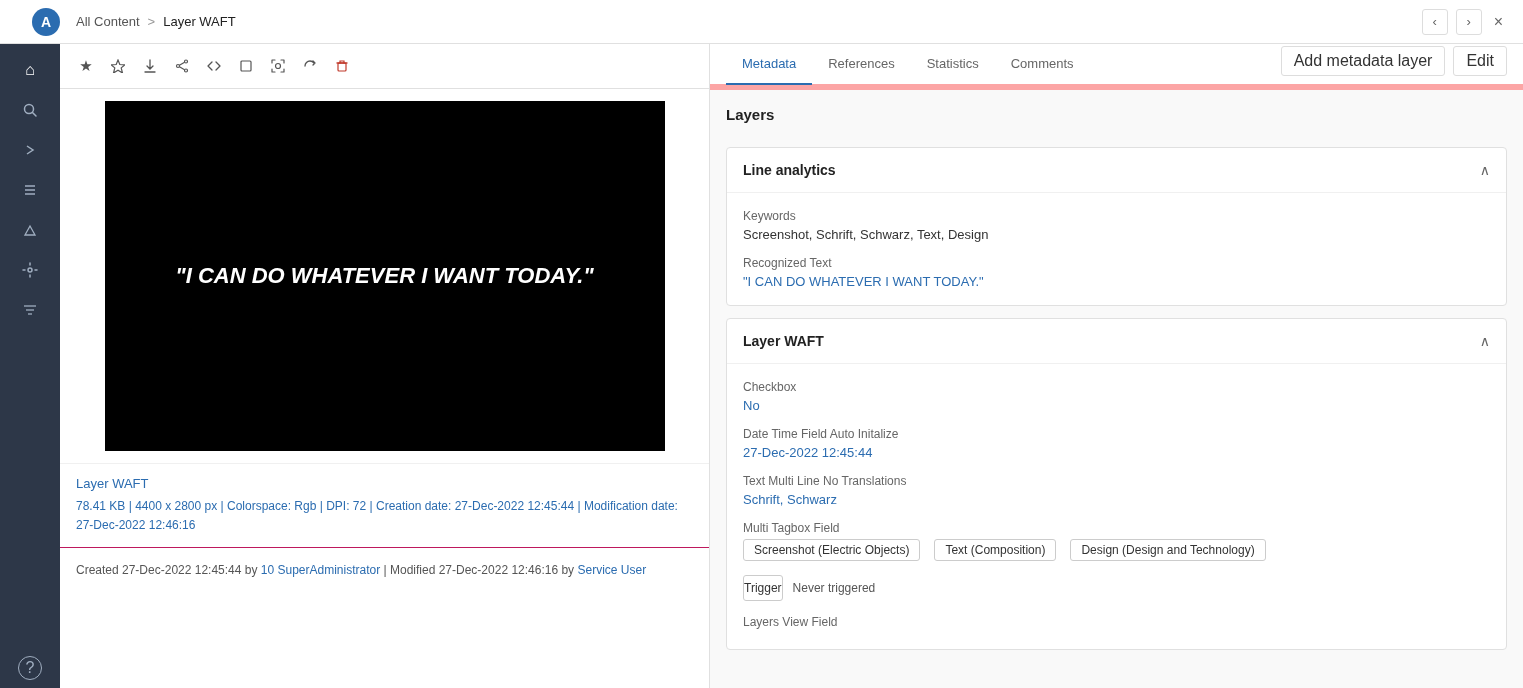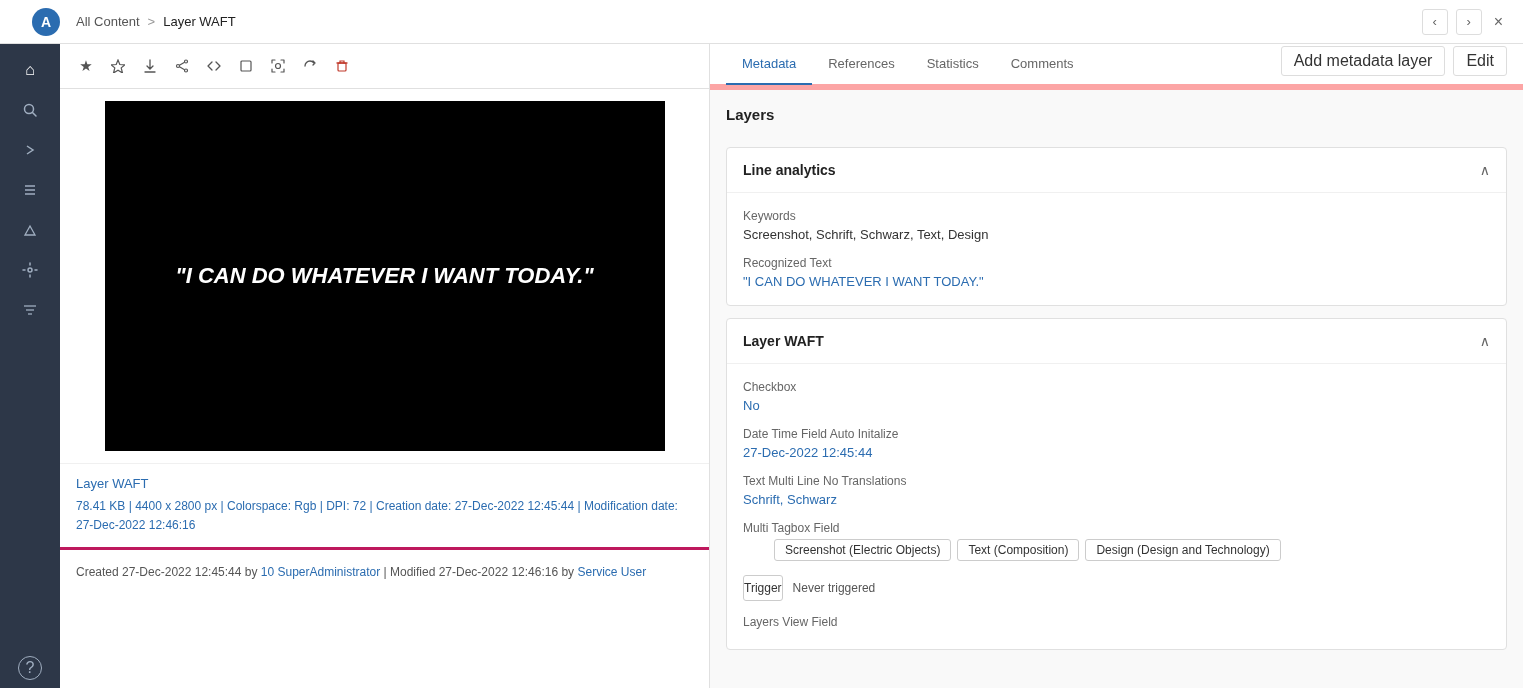--- a/index.html
+++ b/index.html
@@ -45,21 +45,21 @@
     
     .asset-preview { padding: 12px; display: flex; justify-content: center; background: #fff; }
     .preview-image { width: 560px; height: 350px; background: #000; display: flex; align-items: center; justify-content: center; }
     .preview-text { color: #fff; font-size: 22px; font-weight: bold; font-style: italic; text-align: center; padding: 20px; }
 
     
     .asset-info { padding: 12px 16px; border-top: 1px solid #f0f0f0; }
     .asset-title { color: #2b6cb0; font-weight: 500; font-size: 13px; margin-bottom: 6px; }
     .asset-meta { color: #2b6cb0; font-size: 12px; line-height: 1.6; }
 
-    .asset-created { padding: 12px 16px; border-top: 3px solid #be185d; font-size: 12px; color: #555; line-height: 1.7; }
+    .asset-created { padding: 12px 16px; border-top: 1px solid #be185d; font-size: 12px; color: #555; line-height: 1.7; }
     .asset-created a { color: #2b6cb0; text-decoration: none; }
 
     
     .right-panel { flex: 1; display: flex; flex-direction: column; background: #f9f9f9; overflow: hidden; }
 
     
     .tabs { display: flex; background: #fff; border-bottom: 6px solid #fca5a5; padding: 0 16px; align-items: flex-end; flex-shrink: 0; }
     .tab { padding: 12px 16px; cursor: pointer; font-size: 13px; color: #666; border-bottom: 2px solid transparent; margin-bottom: -1px; }
     .tab.active { color: #2b6cb0; border-bottom-color: #2b6cb0; font-weight: 500; }
     .tab-actions { margin-left: auto; display: flex; align-items: center; gap: 8px; padding-bottom: 8px; }
@@ -75,21 +75,21 @@
     .card { background: #fff; border: 1px solid #e0e0e0; border-radius: 4px; overflow: hidden; }
     .card-header { display: flex; align-items: center; padding: 14px 16px; border-bottom: 1px solid #f0f0f0; cursor: pointer; }
     .card-body { padding: 16px; }
 
     .field-label { font-size: 12px; color: #666; margin-bottom: 4px; }
     .field-value { font-size: 13px; color: #333; margin-bottom: 14px; }
     .field-value.link { color: #2b6cb0; }
     .field-value:last-child { margin-bottom: 0; }
 
     
-    .tags-row { display: flex; flex-wrap: wrap; gap: 6px; margin-bottom: 14px; margin-left: 31px; }
+    .tags-row { display: flex; flex-wrap: wrap; gap: 14px; margin-bottom: 14px; }
     .tag { border: 1px solid #ccc; border-radius: 3px; padding: 3px 10px; font-size: 12px; color: #333; background: #fff; }
 
     
     .trigger-row { display: flex; align-items: center; gap: 10px; margin-bottom: 14px; }
     .trigger-btn { border: 1px solid #ccc; background: #fff; padding: 5px 0; border-radius: 3px; font-size: 12px; cursor: pointer; color: #333; }
     .trigger-status { font-size: 12px; color: #555; }
 
     .chevron-up { font-size: 14px; color: #666; }
   </style>
 </head>

